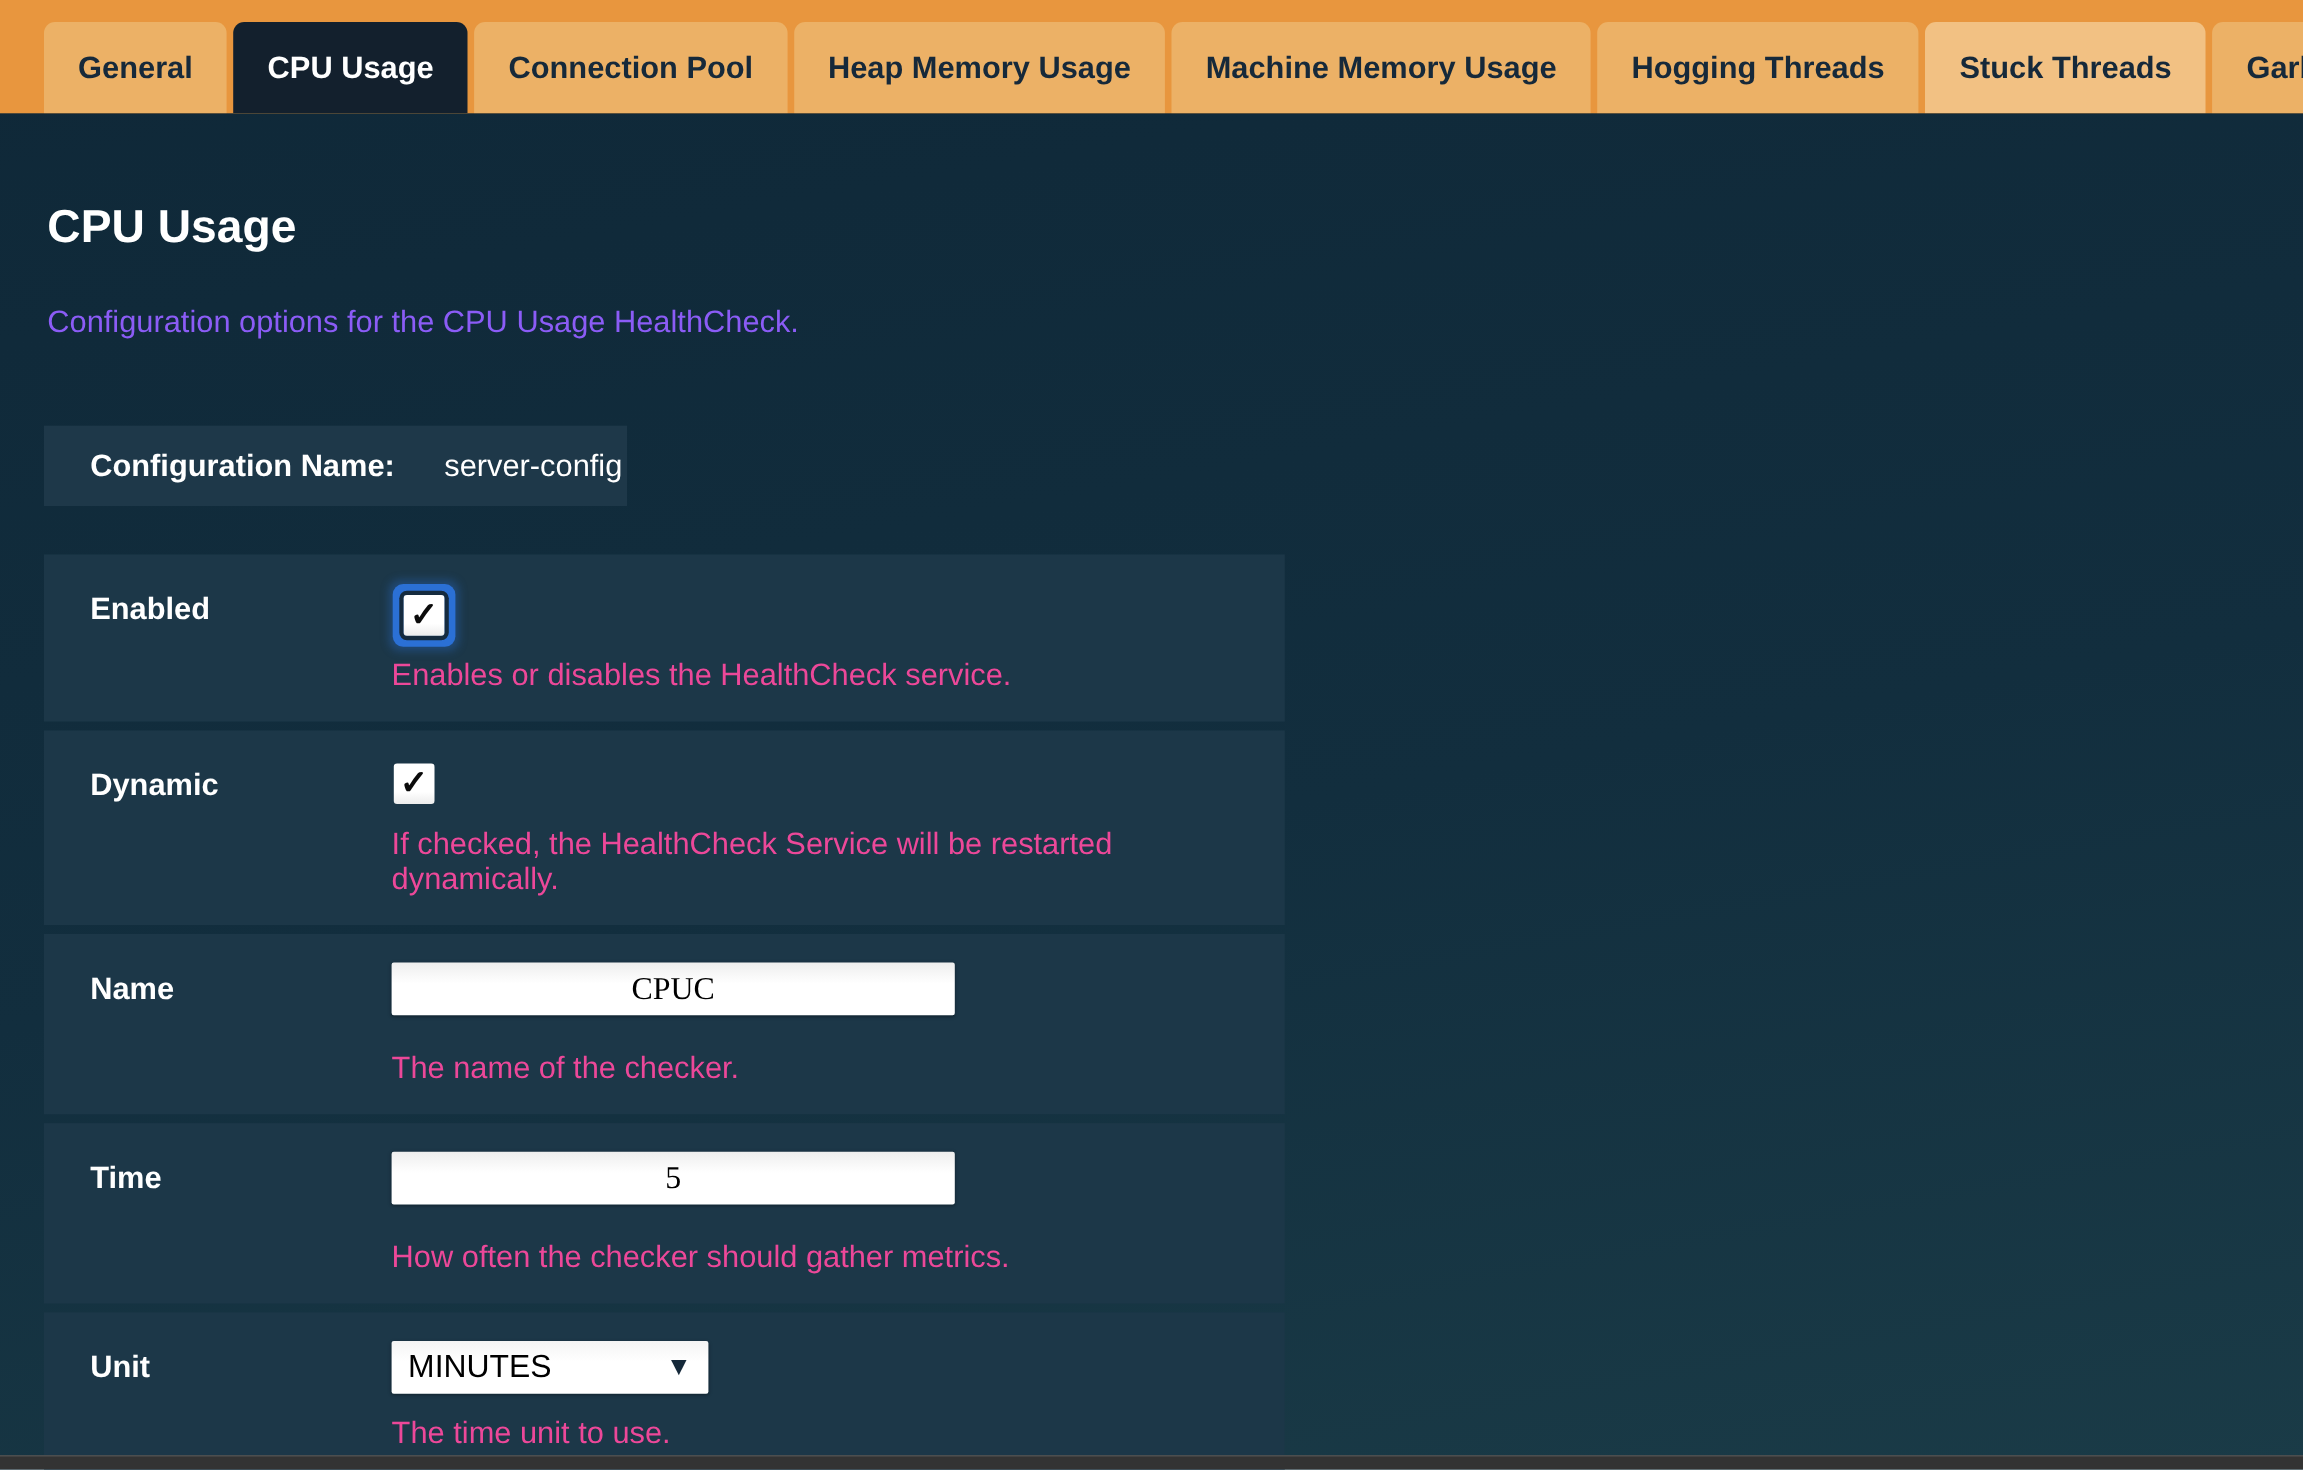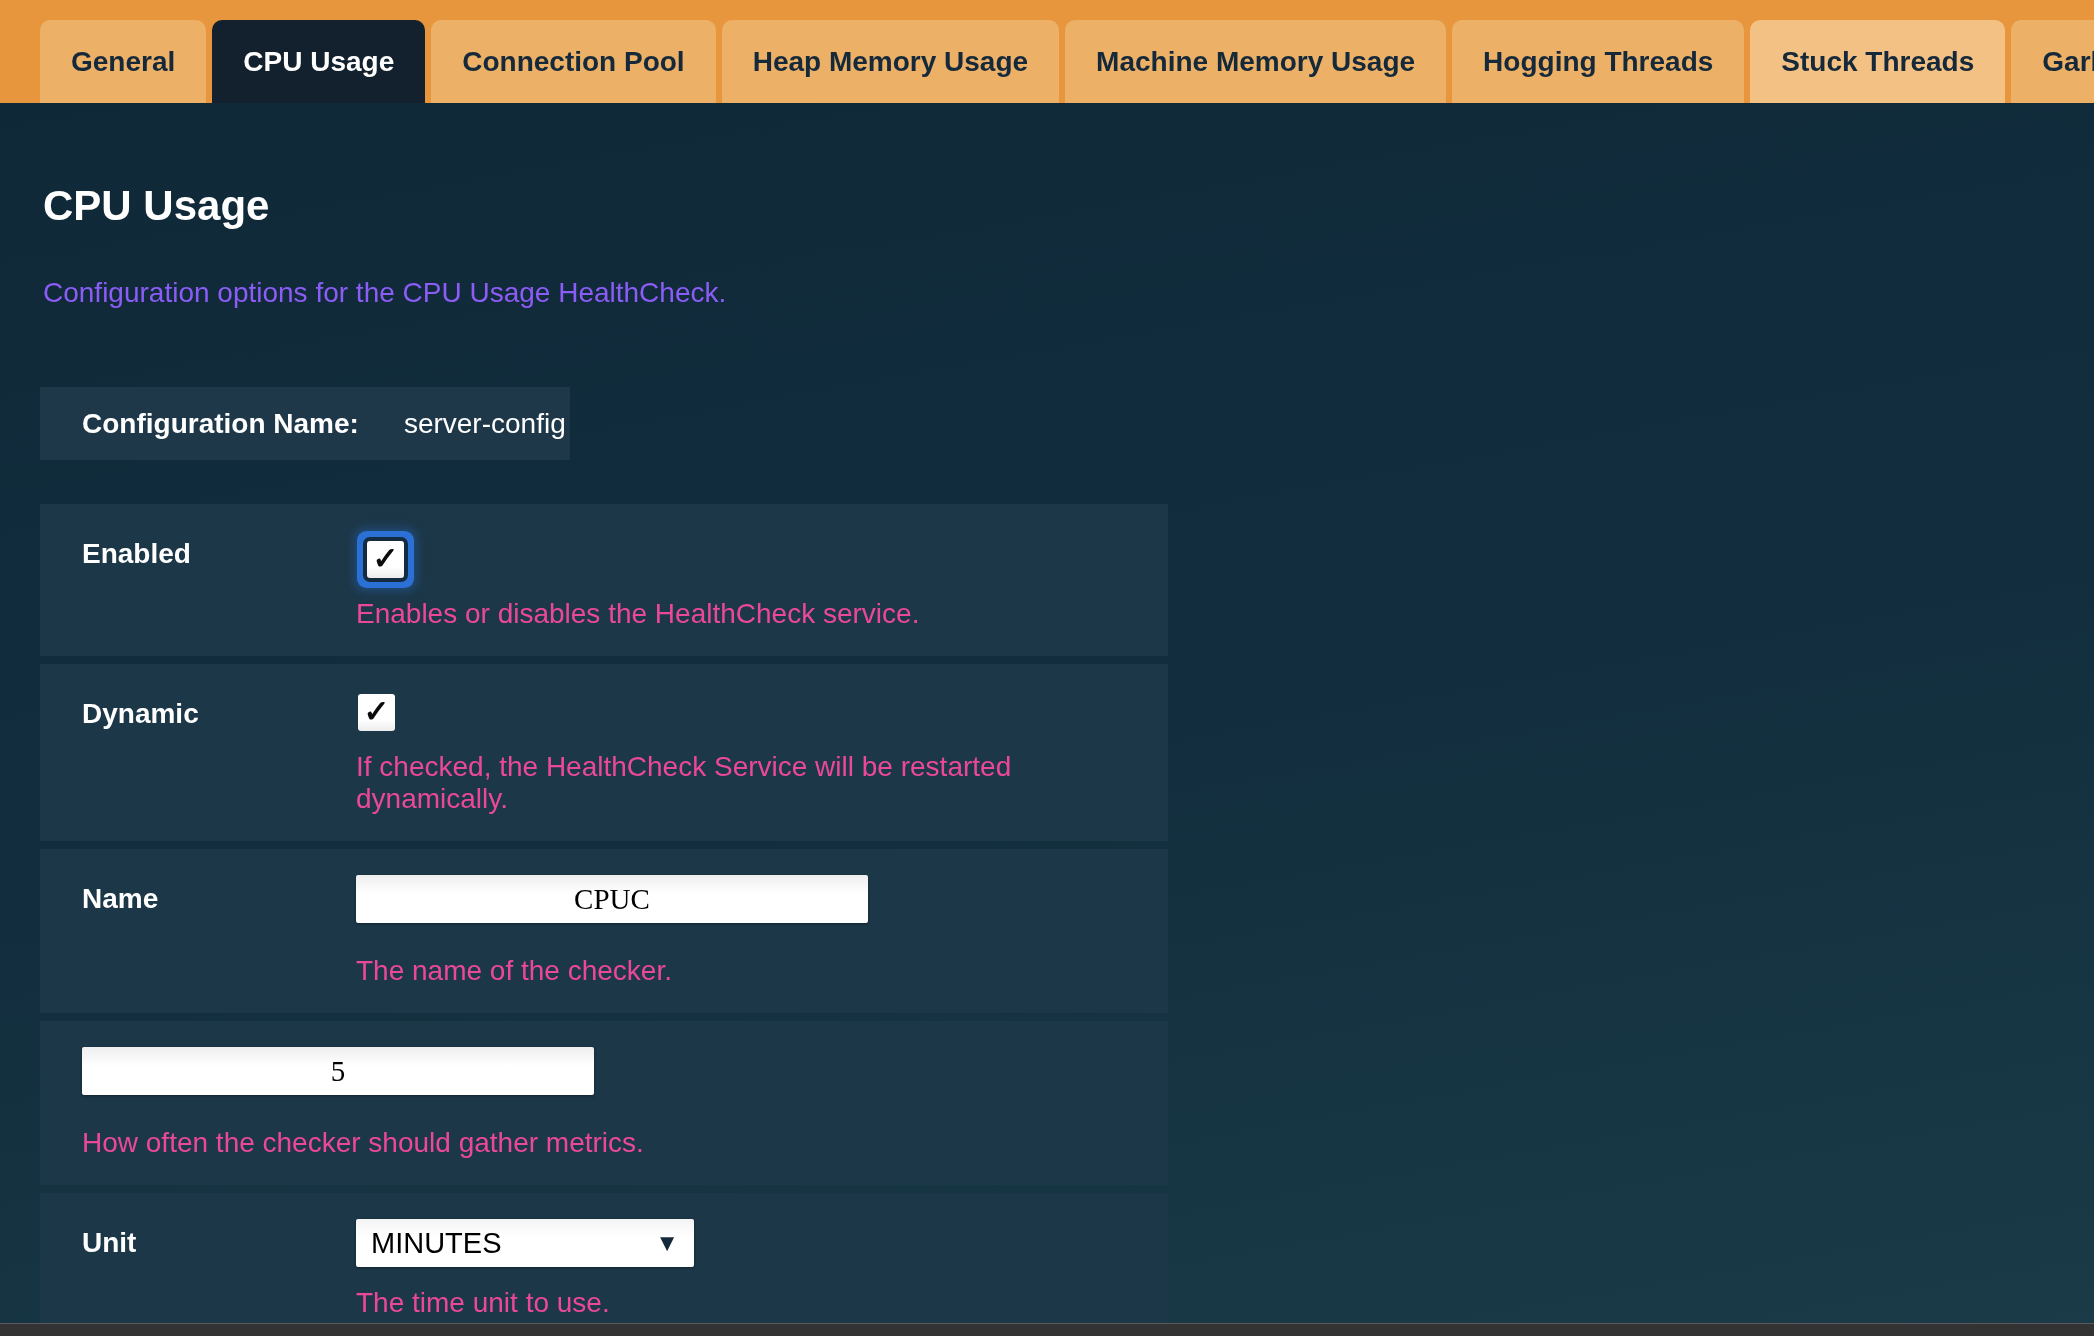--- a/index.html
+++ b/index.html
@@ -119,21 +119,21 @@
     color:#000000;
     background:linear-gradient(#eeeeee, #ffffff 40%);
     box-shadow:0 1px 3px rgba(0,0,0,0.35);
     outline:none;
     display:block;
     text-align:center;
   }
   input.text + .help { margin-top:32px; }
 
   .select {
-    width:338px; height:48px;
+    width:288px; height:48px;
     background:linear-gradient(#f4f4f4, #ffffff 40%);
     border-radius:2px;
     display:flex; align-items:center; justify-content:space-between;
     padding:0 15px;
     font-size:29px;
     color:#000000;
     cursor:pointer;
     box-shadow:0 1px 3px rgba(0,0,0,0.35);
   }
   .select .arrow { color:#15293a; font-size:24px; }
@@ -197,20 +197,21 @@
 
     <div class="row" data-name="form-row-name">
       <div class="row-label" data-name="name-label">Name</div>
       <div class="control" data-name="name-control">
         <input type="text" class="text" data-name="name-input" value="CPUC" style="">
         <div class="help" data-name="name-help">The name of the checker.</div>
       </div>
     </div>
 
     <div class="row" data-name="form-row-time">
+      <div class="row-label" data-name="time-label">Time</div>
       <div class="control" data-name="time-control">
         <input type="text" class="text" data-name="time-input" value="5" style="">
         <div class="help" data-name="time-help">How often the checker should gather metrics.</div>
       </div>
     </div>
 
     <div class="row" data-name="form-row-unit">
       <div class="row-label" data-name="unit-label">Unit</div>
       <div class="control" data-name="unit-control">
         <div class="select" data-name="unit-select">

